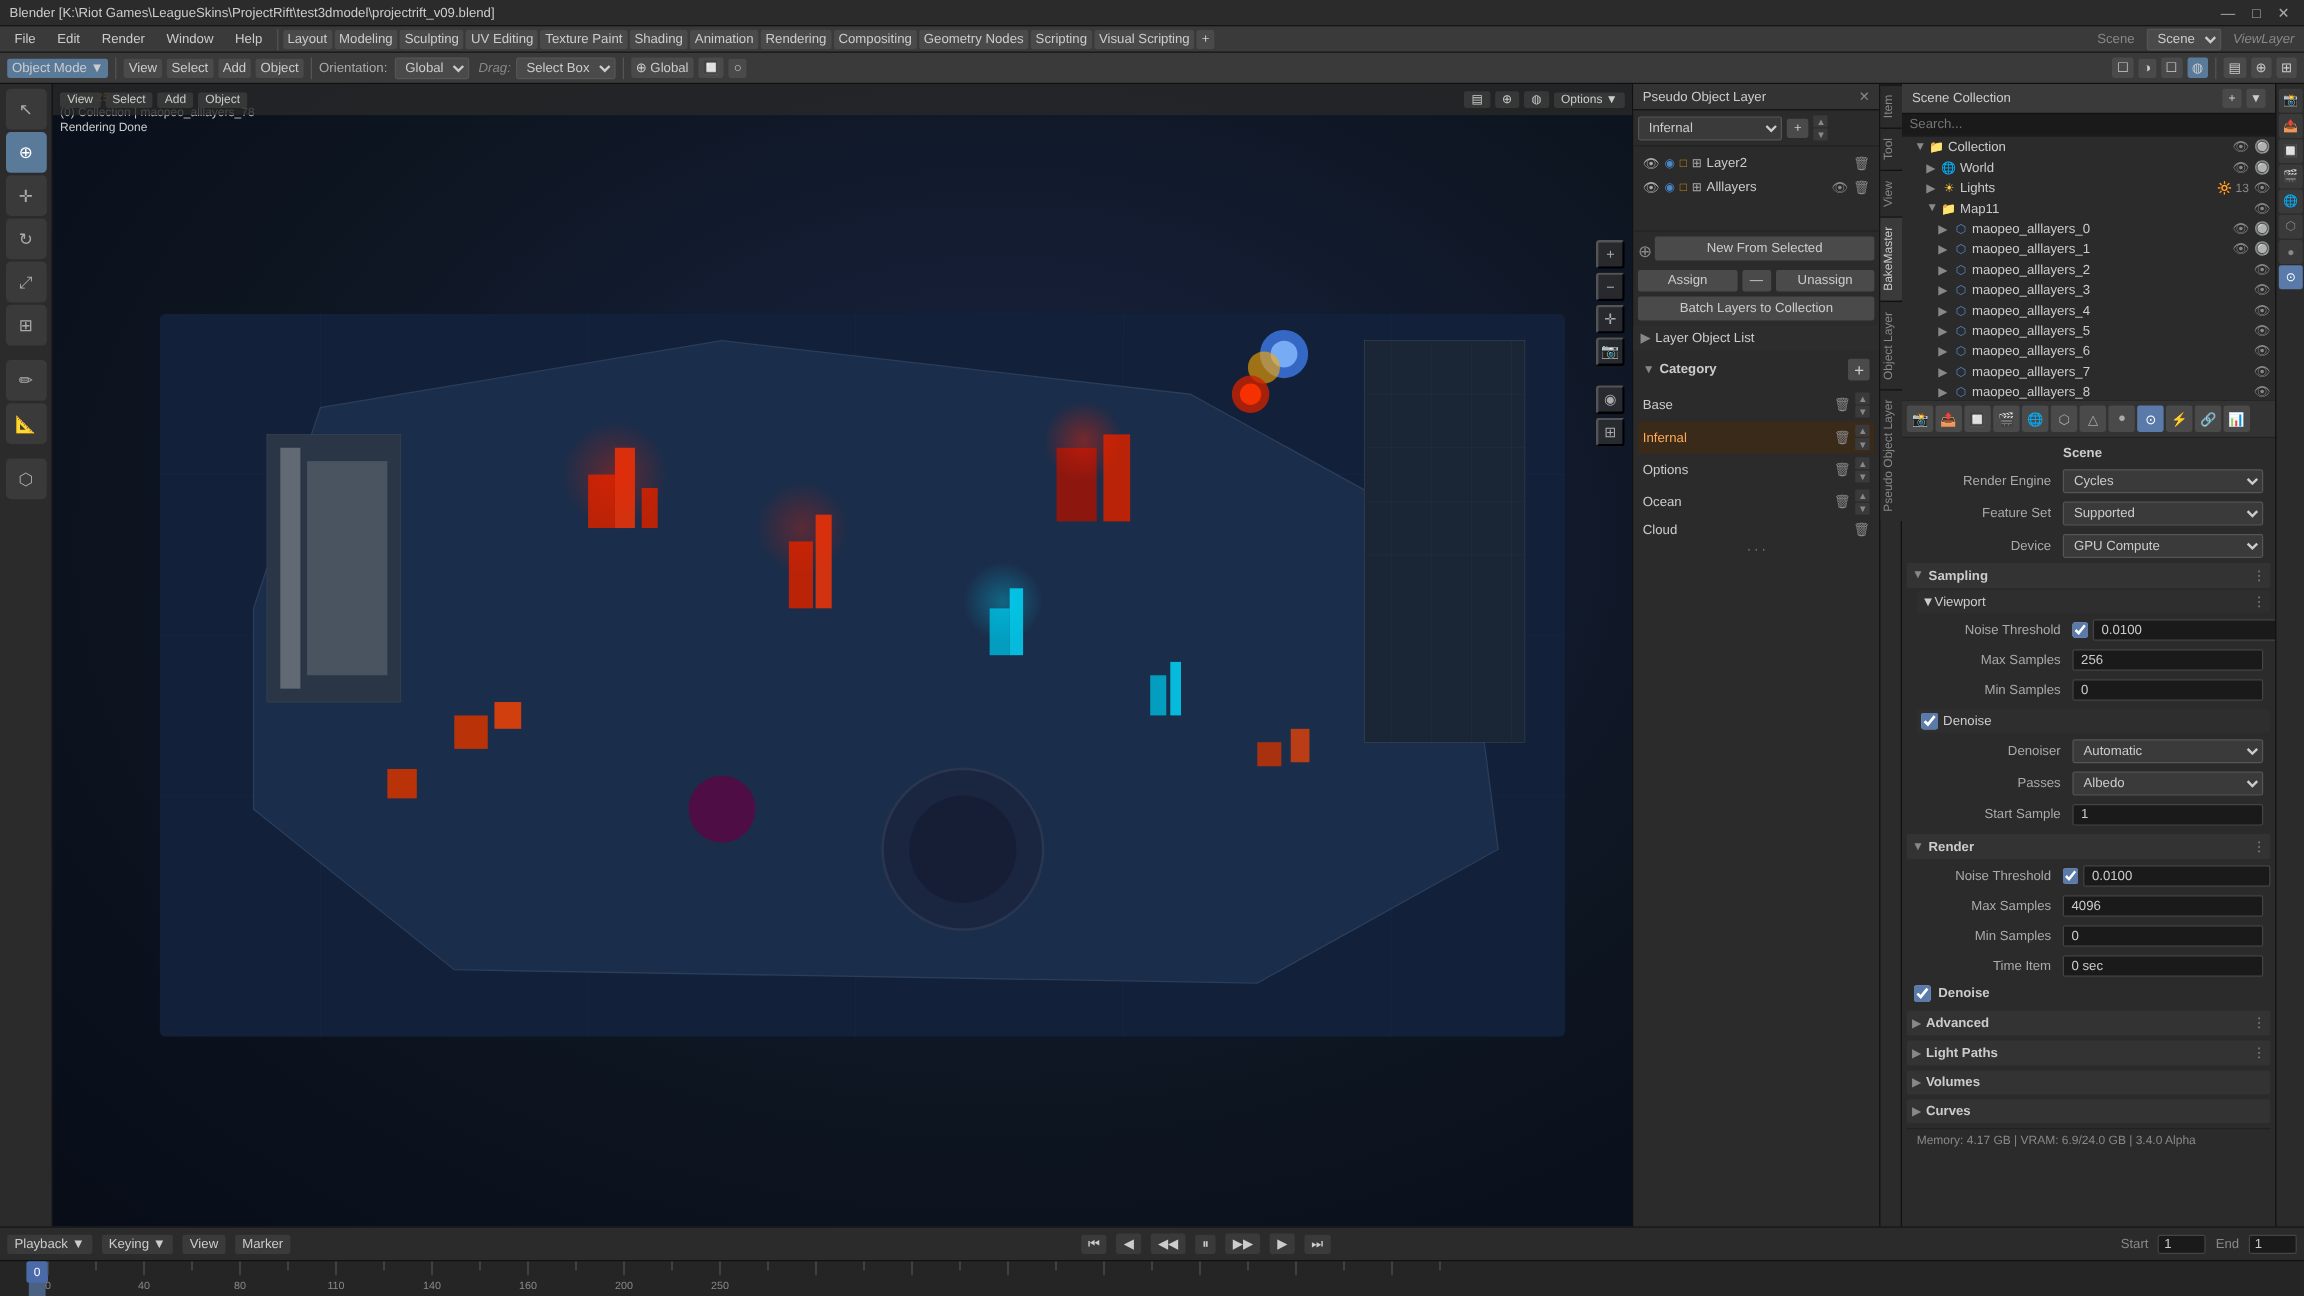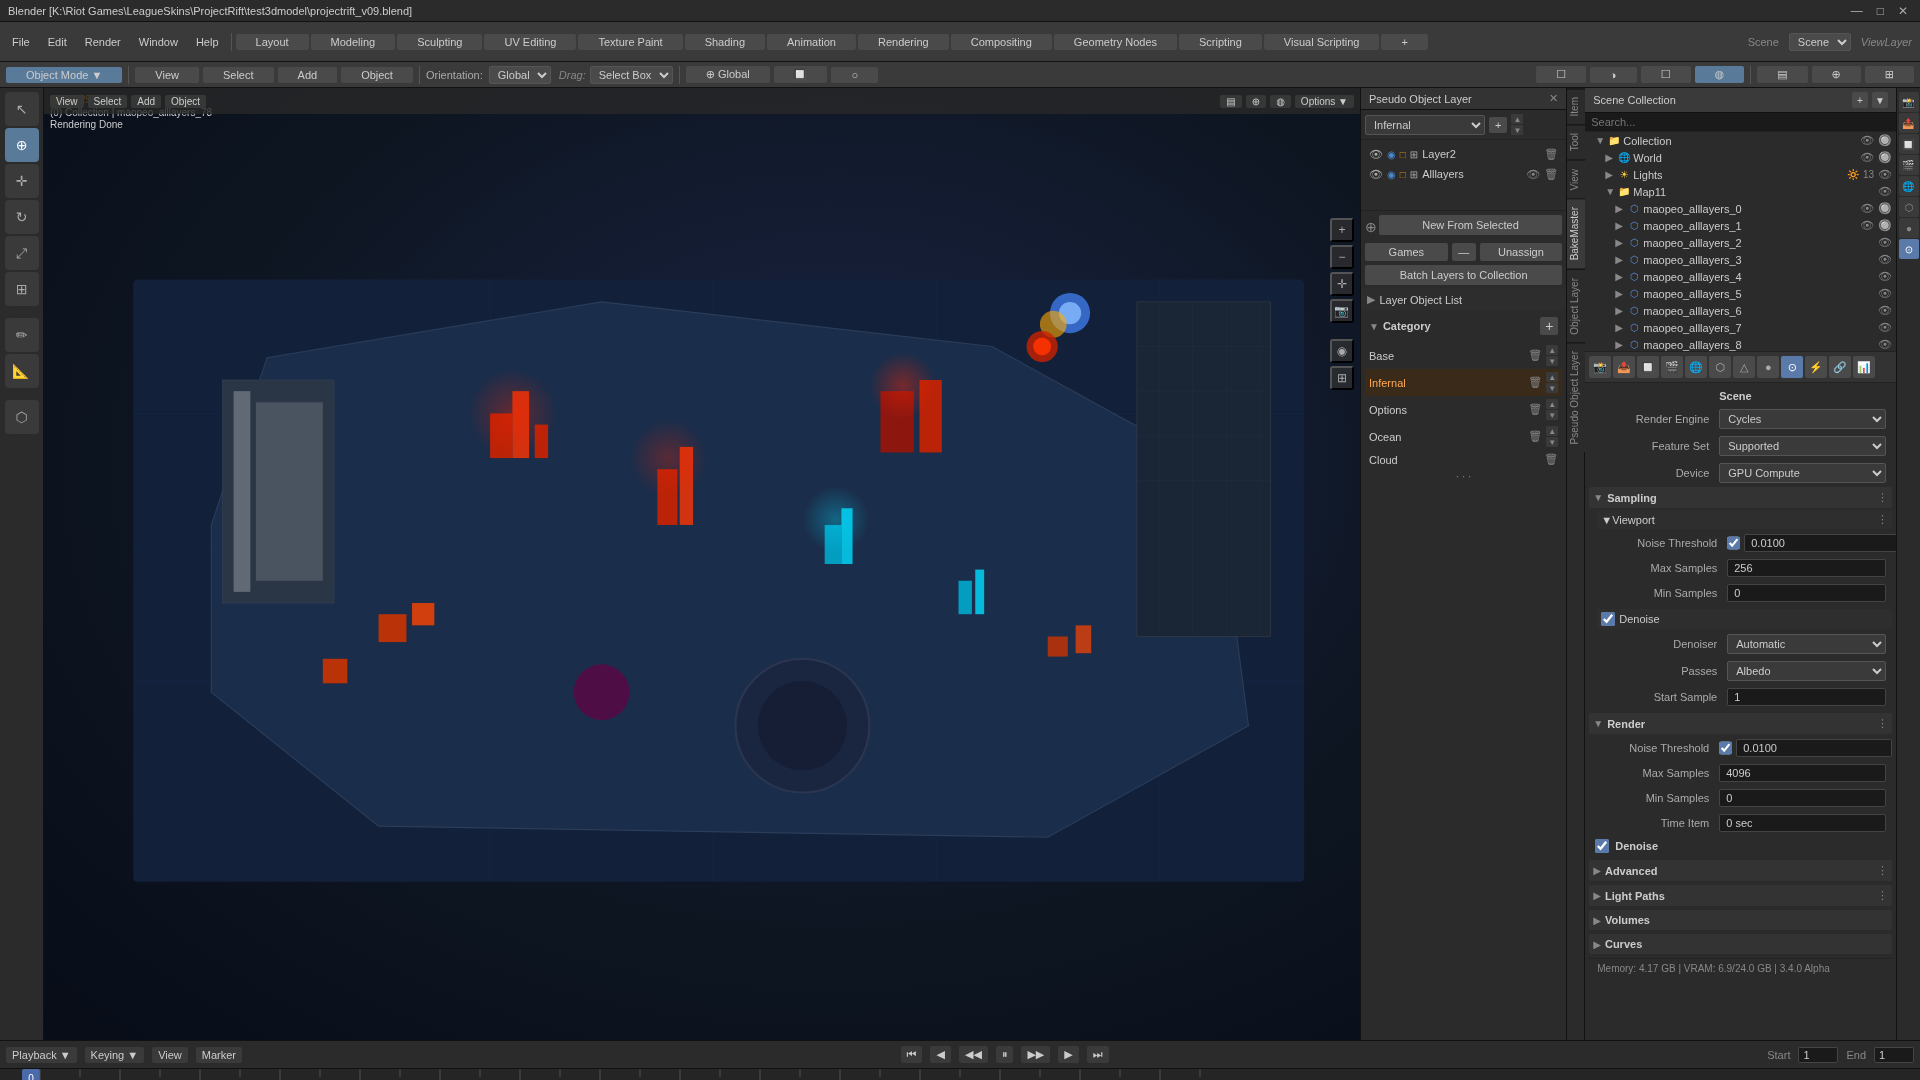--- a/index.html
+++ b/index.html
@@ -22,21 +22,21 @@
       align-items: center;
       justify-content: space-between;
       padding: 0 8px;
       border-bottom: 1px solid #111;
     }
     #titlebar .controls { display: flex; gap: 6px; }
     #titlebar .controls span { font-size: 12px; cursor: pointer; color: #aaa; padding: 0 4px; }
 
     
     #menubar {
-      height: 40px;
+      height: 22px;
       background: #3a3a3a;
       display: flex;
       align-items: center;
       padding: 0 4px;
       gap: 2px;
       border-bottom: 1px solid #111;
     }
     #menubar .menu-item {
       padding: 2px 8px;
       font-size: 11px;
@@ -49,21 +49,21 @@
     #toolbar {
       height: 26px;
       background: #3a3a3a;
       display: flex;
       align-items: center;
       padding: 0 6px;
       gap: 4px;
       border-bottom: 1px solid #111;
     }
     .tb-btn {
-      padding: 2px 20px;
+      padding: 2px 4px;
       background: #4a4a4a;
       border: none;
       border-radius: 2px;
       color: #ccc;
       font-size: 11px;
       cursor: pointer;
     }
     .tb-btn.active { background: #5a7a9a; }
     .tb-sep { width: 1px; height: 18px; background: #555; margin: 0 2px; }
     .tb-label { font-size: 11px; color: #aaa; margin-right: 2px; }
@@ -856,21 +856,21 @@
         <div style="position:relative;height:20px;margin-top:2px;">
         </div>
       </div>
 
       <div style="padding:4px;">
         <div style="display:flex;align-items:center;gap:2px;margin-bottom:4px;">
           <span style="color:#888;font-size:14px;">⊕</span>
           <button class="new-from-selected-btn">New From Selected</button>
         </div>
         <div class="assign-row">
-          <button class="assign-btn">Games</button>
+          <button class="assign-btn">Assign</button>
           <button class="assign-btn" style="flex:0 0 24px;">—</button>
           <button class="assign-btn">Unassign</button>
         </div>
         <button class="batch-btn">Batch Layers to Collection</button>
       </div>
 
       <div class="lol-header">
         <span style="color:#888;margin-right:4px;">▶</span>
         <span>Layer Object List</span>
       </div>

